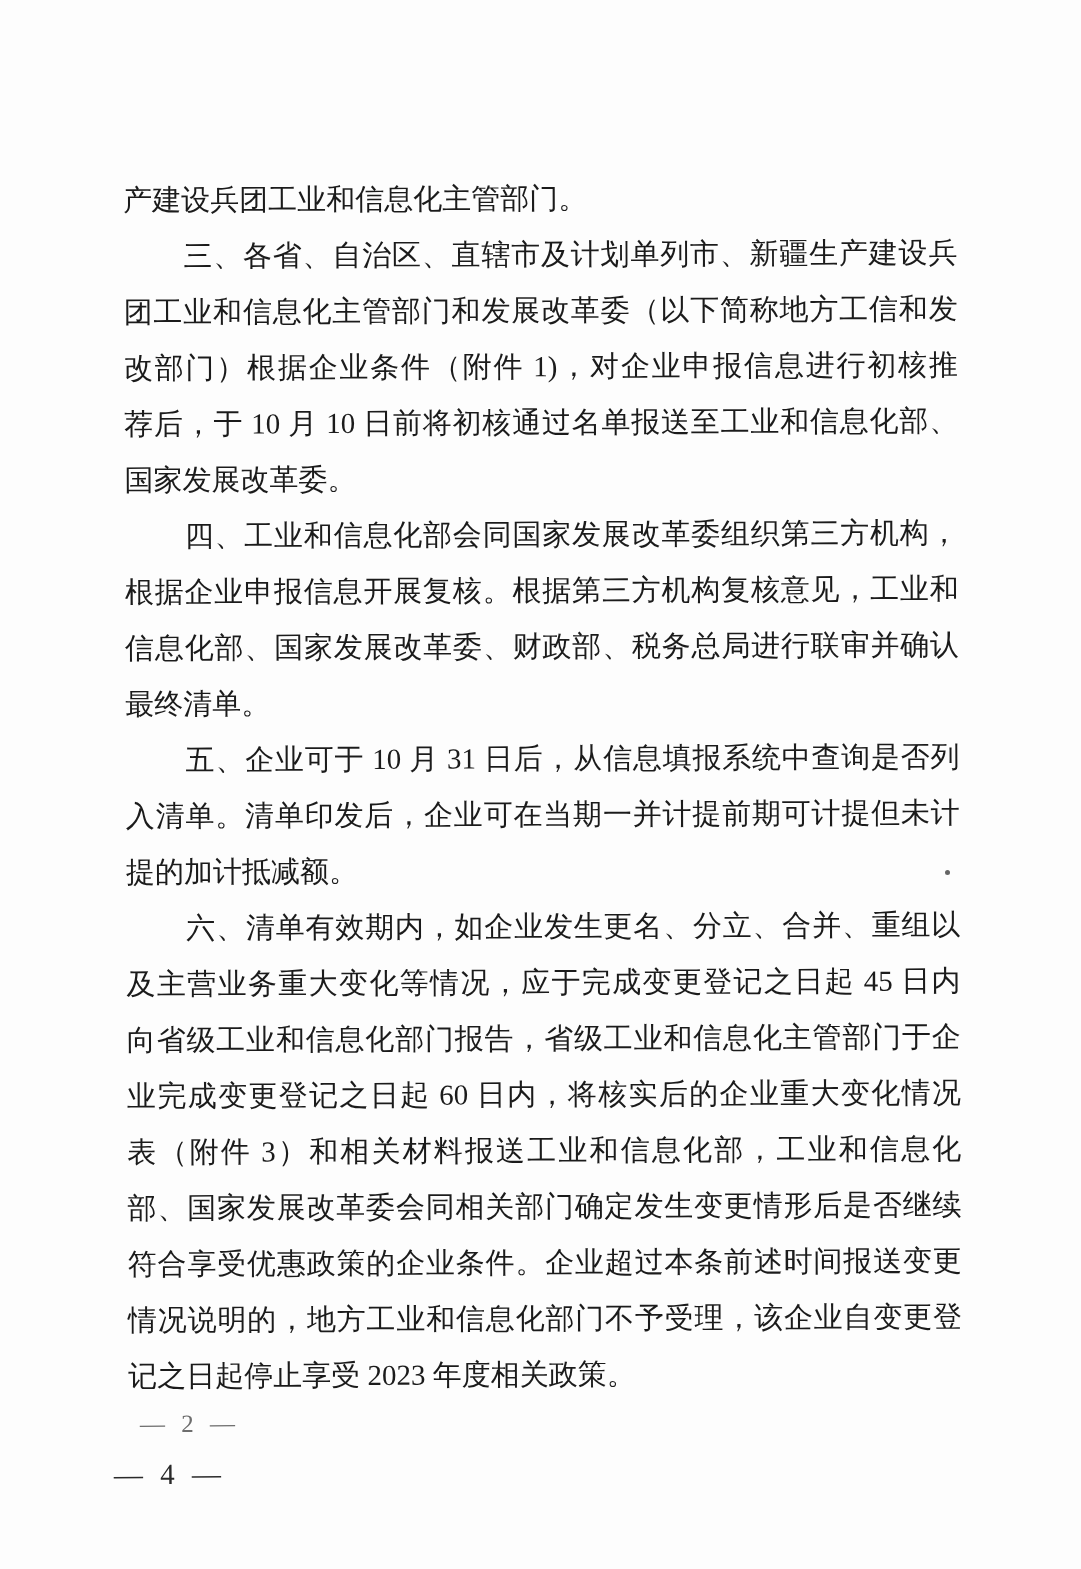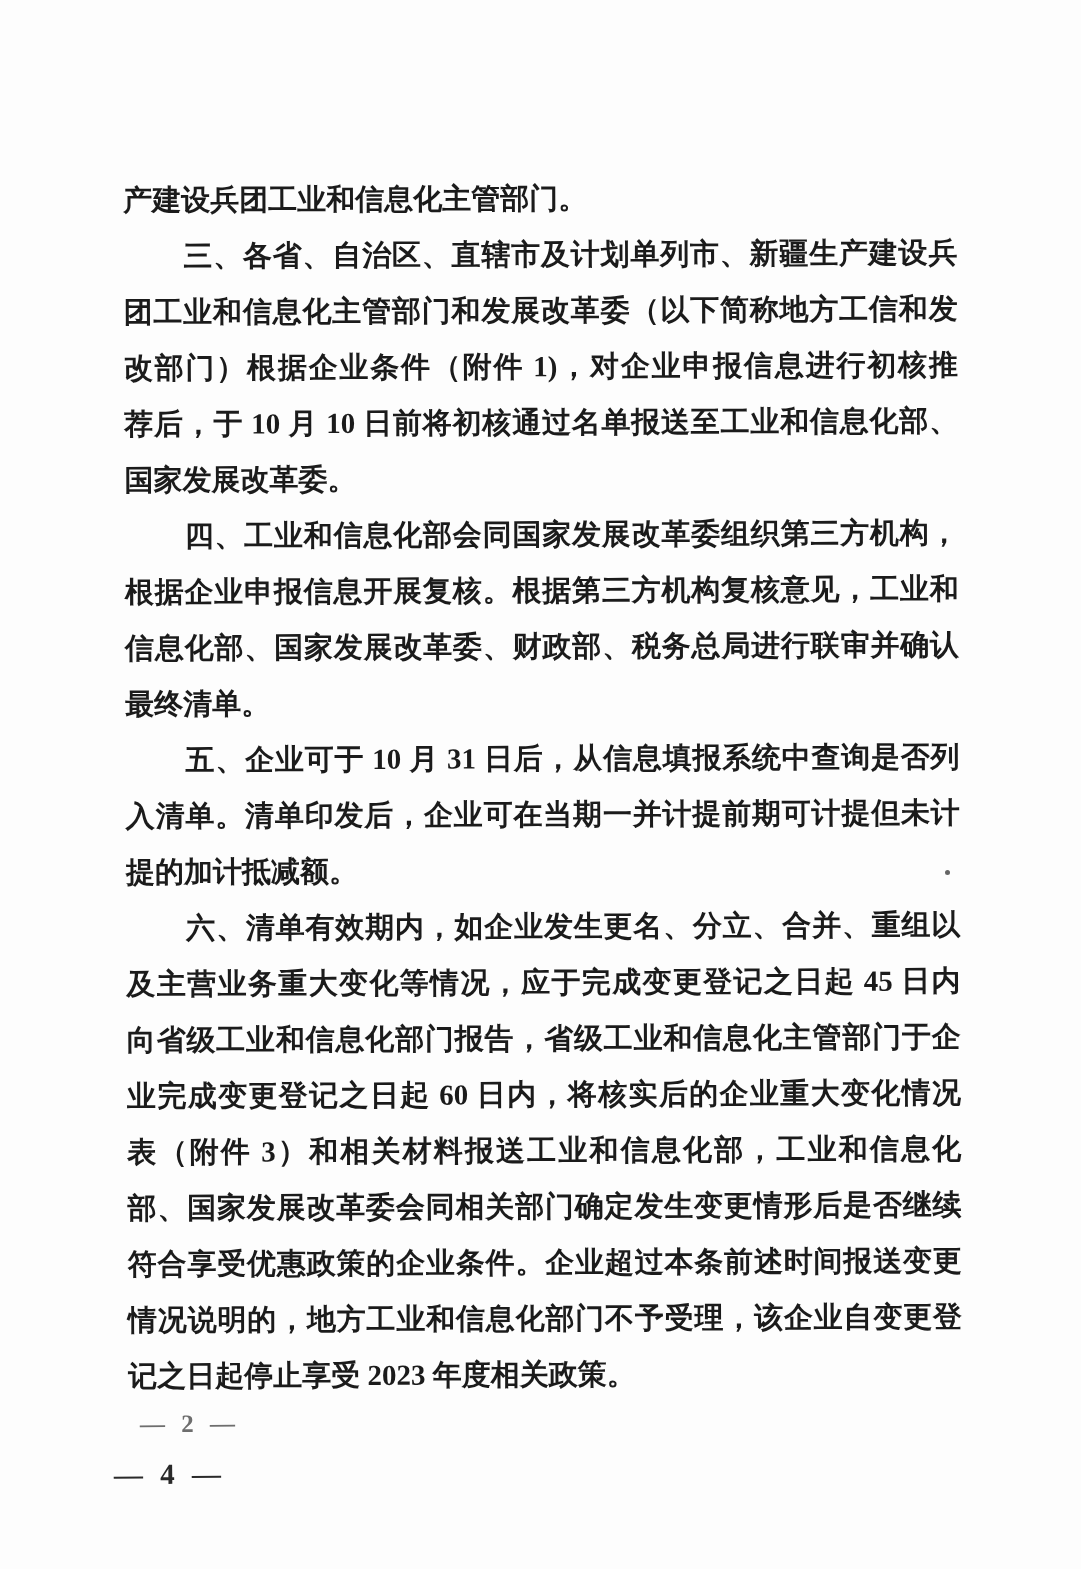--- a/index.html
+++ b/index.html
@@ -7,21 +7,20 @@
     padding: 0;
     background: #ffffff;
   }
   .sheet {
     position: relative;
     width: 1081px;
     height: 1569px;
     background: #fdfdfd;
     overflow: hidden;
     font-family: "Liberation Serif", serif;
-    font-weight: bold;
   }
   .text-block {
     position: absolute;
     left: 123px;
     top: 172px;
     width: 834px;
     transform: rotate(-0.25deg);
     transform-origin: left top;
   }
   .line {

